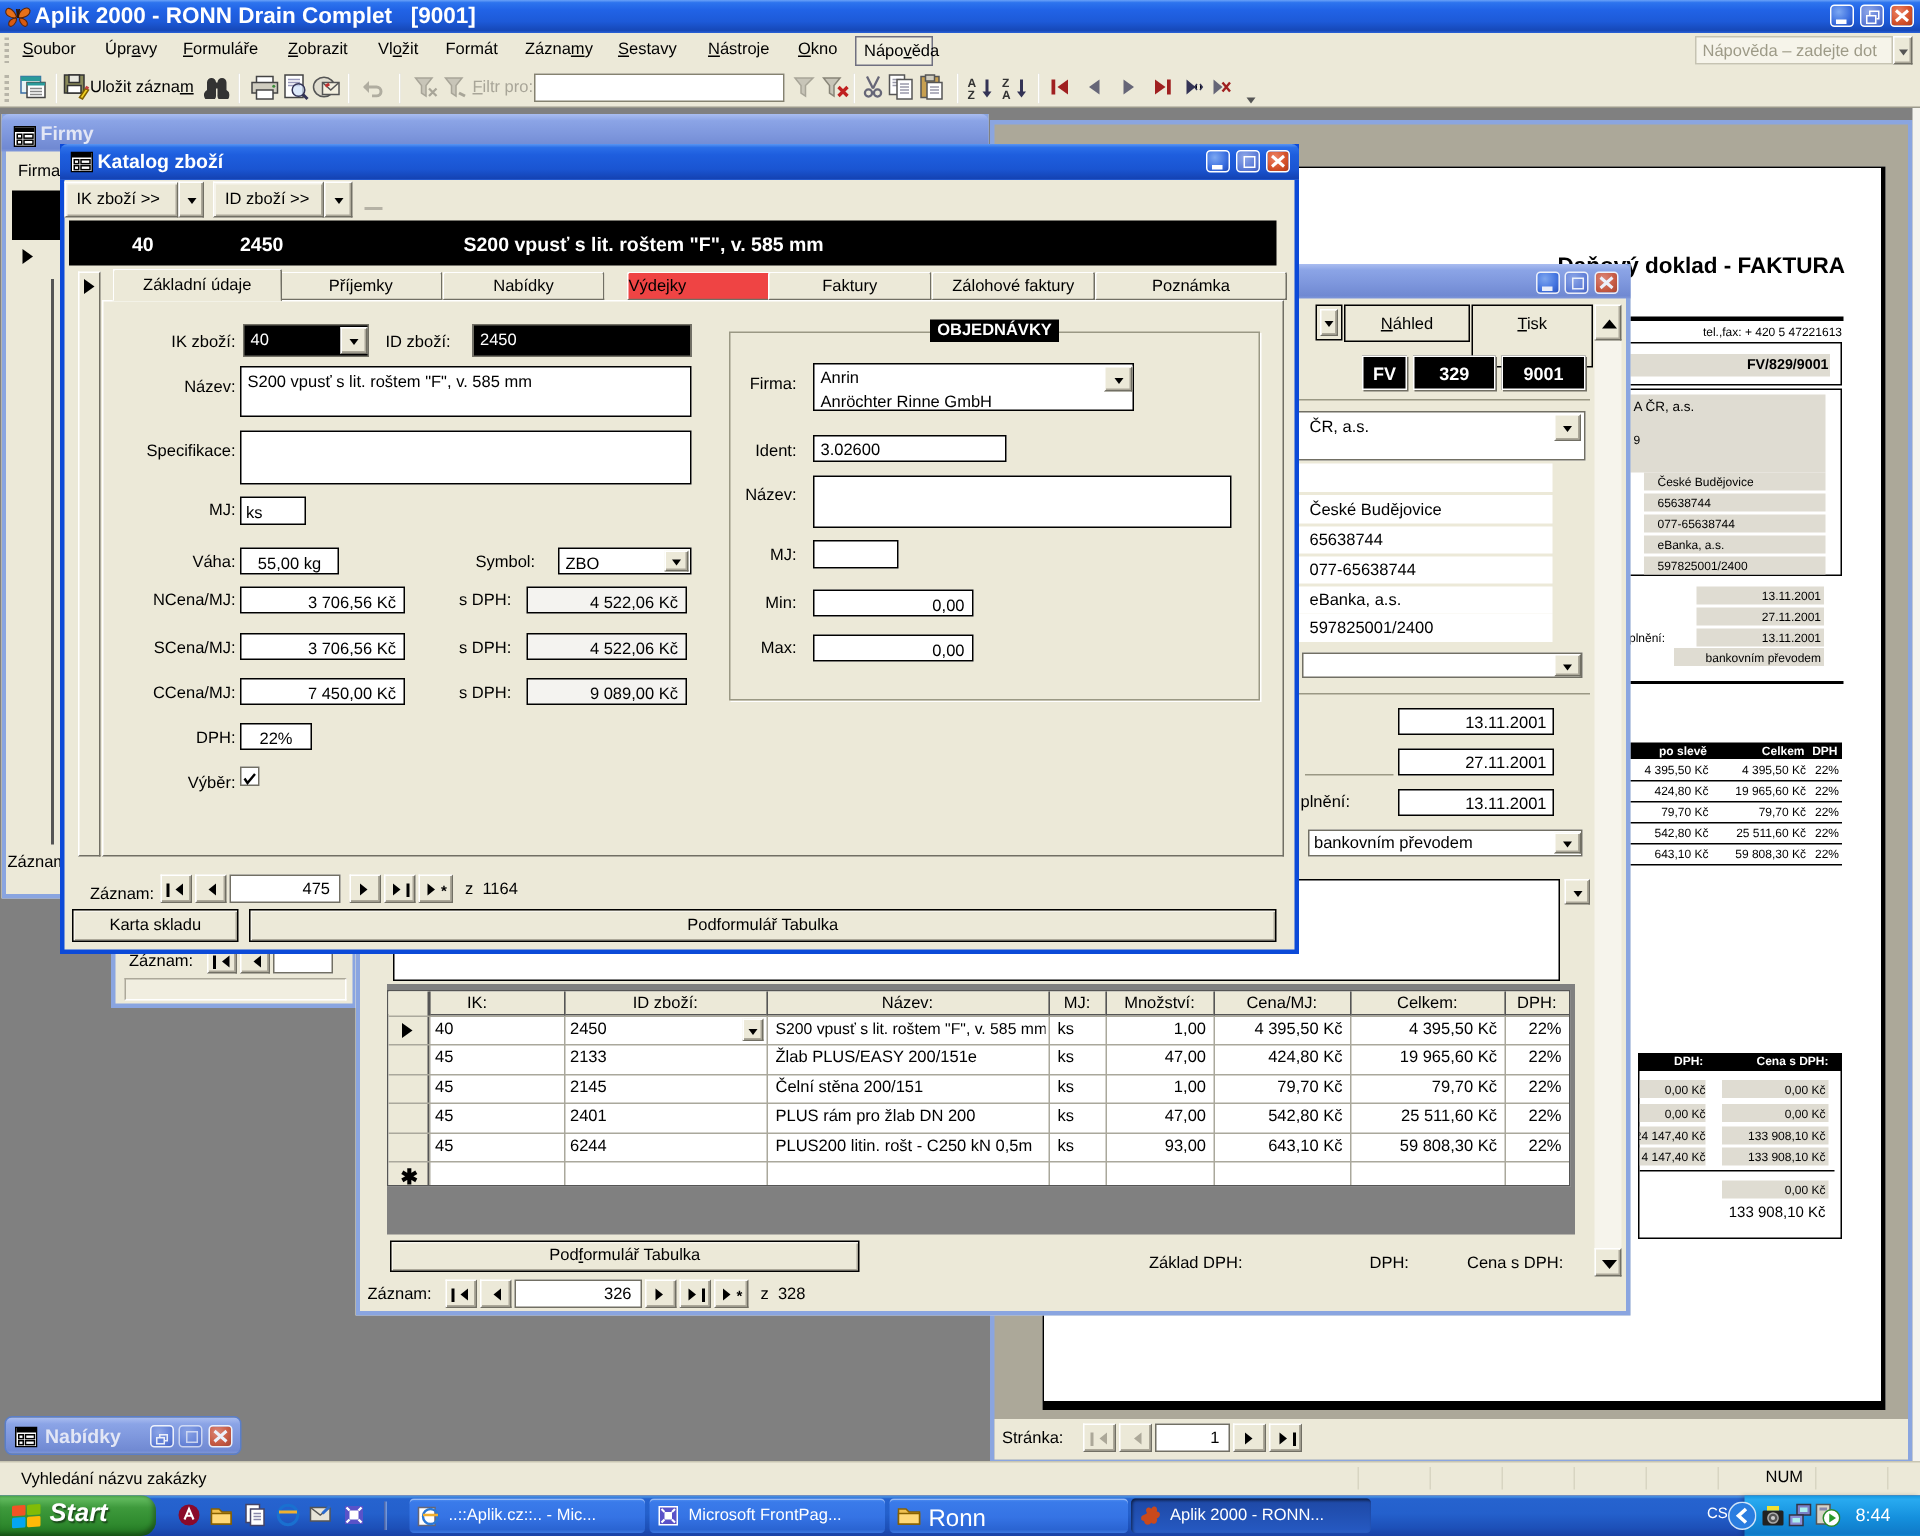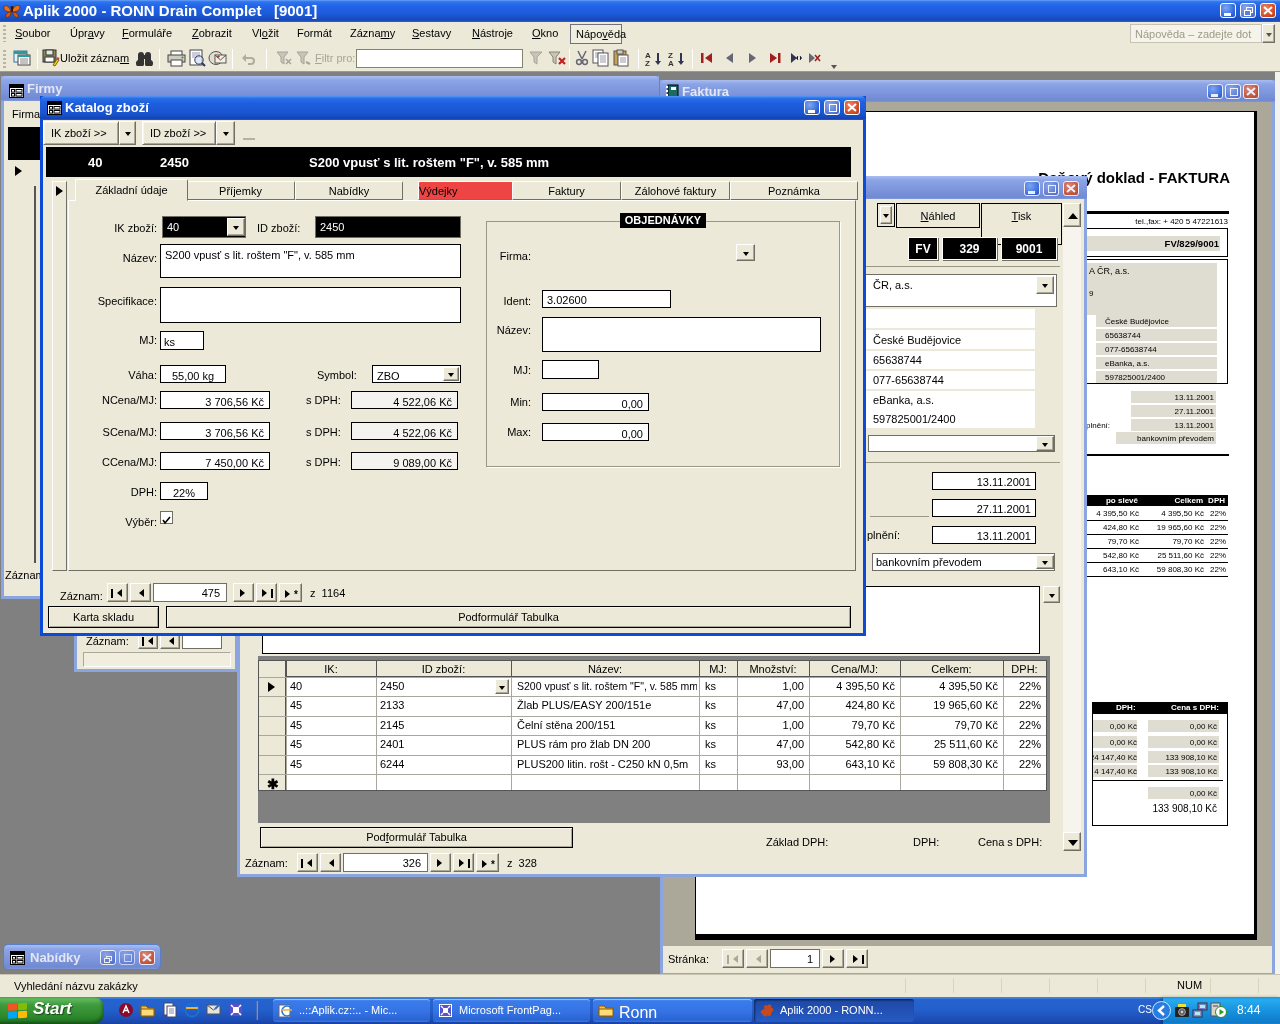--- a/index.html
+++ b/index.html
@@ -208,39 +208,20 @@
   <div class="abs" style="left:5px;top:27px;width:70px;height:24px">
       <span class="lbl" style="position:absolute;left:6px;top:5px">Firma &gt;&gt;</span>
     </div>
   <div class="abs" style="left:7px;top:51px;width:500px;height:33px;background:#000"></div>
   <div class="abs" style="left:14px;top:90px;width:0;height:0;border:5px solid transparent;border-left:7px solid #000"></div>
   <div class="abs" style="left:33px;top:110px;width:2px;height:377px;background:#555"></div>
   <span class="lbl" style="position:absolute;left:4px;top:493px">Záznam:</span>
 </div>
 
 <div class="abs" style="left:660px;top:80px;width:615px;height:896px;background:#aca899;box-shadow:inset 0 0 0 3px #8aa5e0">
-  <div class="abs titI" style="left:0;top:0;width:615px;height:22px;border-radius:5px 5px 0 0">
-    <svg class="abs" style="left:5px;top:4px" width="14" height="15">
-        <rect x="3" y="1" width="10" height="13" fill="#1a6b62" stroke="#000"></rect>
-        <rect x="6" y="3" width="5" height="3" fill="#fff"></rect>
-        <rect x="1" y="2" width="2" height="2" fill="#fff"></rect>
-        <rect x="1" y="6" width="2" height="2" fill="#fff"></rect>
-        <rect x="1" y="10" width="2" height="2" fill="#fff"></rect>
-      </svg>
-    <div class="abs titTxtI" style="left:22px;top:4px">Faktura</div>
-    <div class="cb cbMin cbI" style="left:547px;top:4px">
-        <div class="abs" style="left:3px;top:9px;width:7px;height:3px;background:#fff"></div>
-      </div>
-    <div class="cb cbMax cbI" style="left:565px;top:4px">
-        <div class="abs" style="left:4px;top:3px;width:8px;height:8px;border:1px solid #fff"></div>
-      </div>
-    <div class="cb cbClose cbI" style="left:583px;top:4px"><svg width="14" height="13">
-          <path d="M3 3 L11 10 M11 3 L3 10" stroke="#fff" stroke-width="2"></path>
-        </svg></div>
-  </div>
 
   <div class="abs" style="left:35px;top:31px;width:562px;height:829px;background:#fff;border:1px solid #000;border-right-width:3px;border-bottom:6px solid #000">
     <div class="abs b" style="right:24px;top:57px;font-size:15px;white-space:nowrap">Daňový doklad - FAKTURA</div>
     <div class="abs" style="left:95px;right:25px;top:99px;height:3px;background:#000"></div>
     <div class="abs" style="right:26px;top:105px;font-size:8px">tel.,fax: + 420 5 47221613</div>
     <div class="abs" style="right:26px;top:116px;width:385px;height:29px;border:1px solid #000">
       <span class="abs" style="left:8px;top:8px;font-size:10px">Faktura:</span>
       <span class="abs" style="right:7px;top:7px;width:285px;height:15px;background:#dfdcd2"></span>
       <span class="abs b" style="right:8px;top:9px;font-size:9.5px">FV/829/9001</span>
     </div>
@@ -426,21 +407,21 @@
 <div class="abs" style="left:641px;top:0;width:1px;height:129px;background:#aaa89c"></div>
 <div class="abs" style="left:744px;top:0;width:1px;height:129px;background:#aaa89c"></div>
 <div class="abs" style="left:27px;top:0;width:1px;height:16px;background:#555"></div>
       <div class="abs" style="left:117px;top:0;width:1px;height:16px;background:#555"></div>
       <div class="abs" style="left:252px;top:0;width:1px;height:16px;background:#555"></div>
       <div class="abs" style="left:440px;top:0;width:1px;height:16px;background:#555"></div>
       <div class="abs" style="left:478px;top:0;width:1px;height:16px;background:#555"></div>
       <div class="abs" style="left:550px;top:0;width:1px;height:16px;background:#555"></div>
       <div class="abs" style="left:641px;top:0;width:1px;height:16px;background:#555"></div>
       <div class="abs" style="left:744px;top:0;width:1px;height:16px;background:#555"></div>
-      <span class="abs lbl" style="left:27px;top:2px;width:90px;text-align:center">IK:</span>
+      <span class="abs lbl" style="left:14px;top:2px;width:90px;text-align:center">IK:</span>
 <span class="abs lbl" style="left:117px;top:2px;width:135px;text-align:center">ID zboží:</span>
 <span class="abs lbl" style="left:252px;top:2px;width:188px;text-align:center">Název:</span>
 <span class="abs lbl" style="left:440px;top:2px;width:38px;text-align:center">MJ:</span>
 <span class="abs lbl" style="left:478px;top:2px;width:72px;text-align:center">Množství:</span>
 <span class="abs lbl" style="left:550px;top:2px;width:91px;text-align:center">Cena/MJ:</span>
 <span class="abs lbl" style="left:641px;top:2px;width:103px;text-align:center">Celkem:</span>
 <span class="abs lbl" style="left:744px;top:2px;width:43px;text-align:center">DPH:</span>
 <span class="abs lbl" style="left:31px;top:19px">40</span>
 <span class="abs lbl" style="left:121px;top:19px">2450</span>
 <span class="abs lbl" style="left:258px;top:19px;width:180px;overflow:hidden;white-space:nowrap;font-size:10.5px">S200 vpusť s lit. roštem "F", v. 585 mm</span>
@@ -582,20 +563,21 @@
   <span class="abs lbl" style="left:31px;top:390px;width:86px;text-align:right">DPH:</span>
   <div class="abs tbx" style="left:120px;top:386px;width:48px;height:18px;text-align:center;padding-top:2px">22%</div>
   <span class="abs lbl" style="left:31px;top:420px;width:86px;text-align:right">Výběr:</span>
   <div class="abs" style="left:120px;top:415px;width:13px;height:13px;background:#fff;border:1px solid #716f64"><svg width="11" height="11">
         <path d="M2 5 L4 8 L9 2" stroke="#000" stroke-width="1.6" fill="none"></path>
       </svg></div>
 
   <div class="abs" style="left:446px;top:125px;width:354px;height:246px;border:1px solid #9a9884;box-shadow:1px 1px 0 #fff"></div>
   <div class="abs" style="left:580px;top:117px;width:86px;height:15px;background:#000;color:#fff;font-weight:bold;font-size:11px;text-align:center;padding-top:1px">OBJEDNÁVKY</div>
   <span class="abs lbl" style="left:415px;top:154px;width:76px;text-align:right">Firma:</span>
+  <div class="abs tbx" style="left:502px;top:146px;width:214px;height:32px;padding:1px 0 0 4px">Anrin<br>Anröchter Rinne GmbH</div>
   <span class="dd" style="left:696px;top:148px;width:19px;height:17px"></span>
   <span class="abs lbl" style="left:415px;top:199px;width:76px;text-align:right">Ident:</span>
   <div class="abs tbx" style="left:502px;top:194px;width:129px;height:18px;padding:1px 0 0 4px">3.02600</div>
   <span class="abs lbl" style="left:415px;top:228px;width:76px;text-align:right">Název:</span>
   <div class="abs tbx" style="left:502px;top:221px;width:279px;height:35px"></div>
   <span class="abs lbl" style="left:415px;top:268px;width:76px;text-align:right">MJ:</span>
   <div class="abs tbx" style="left:502px;top:264px;width:57px;height:19px"></div>
   <span class="abs lbl" style="left:415px;top:300px;width:76px;text-align:right">Min:</span>
   <div class="abs tbx" style="left:502px;top:297px;width:107px;height:18px;text-align:right;padding:2px 5px 0 0">0,00</div>
   <span class="abs lbl" style="left:415px;top:330px;width:76px;text-align:right">Max:</span>

